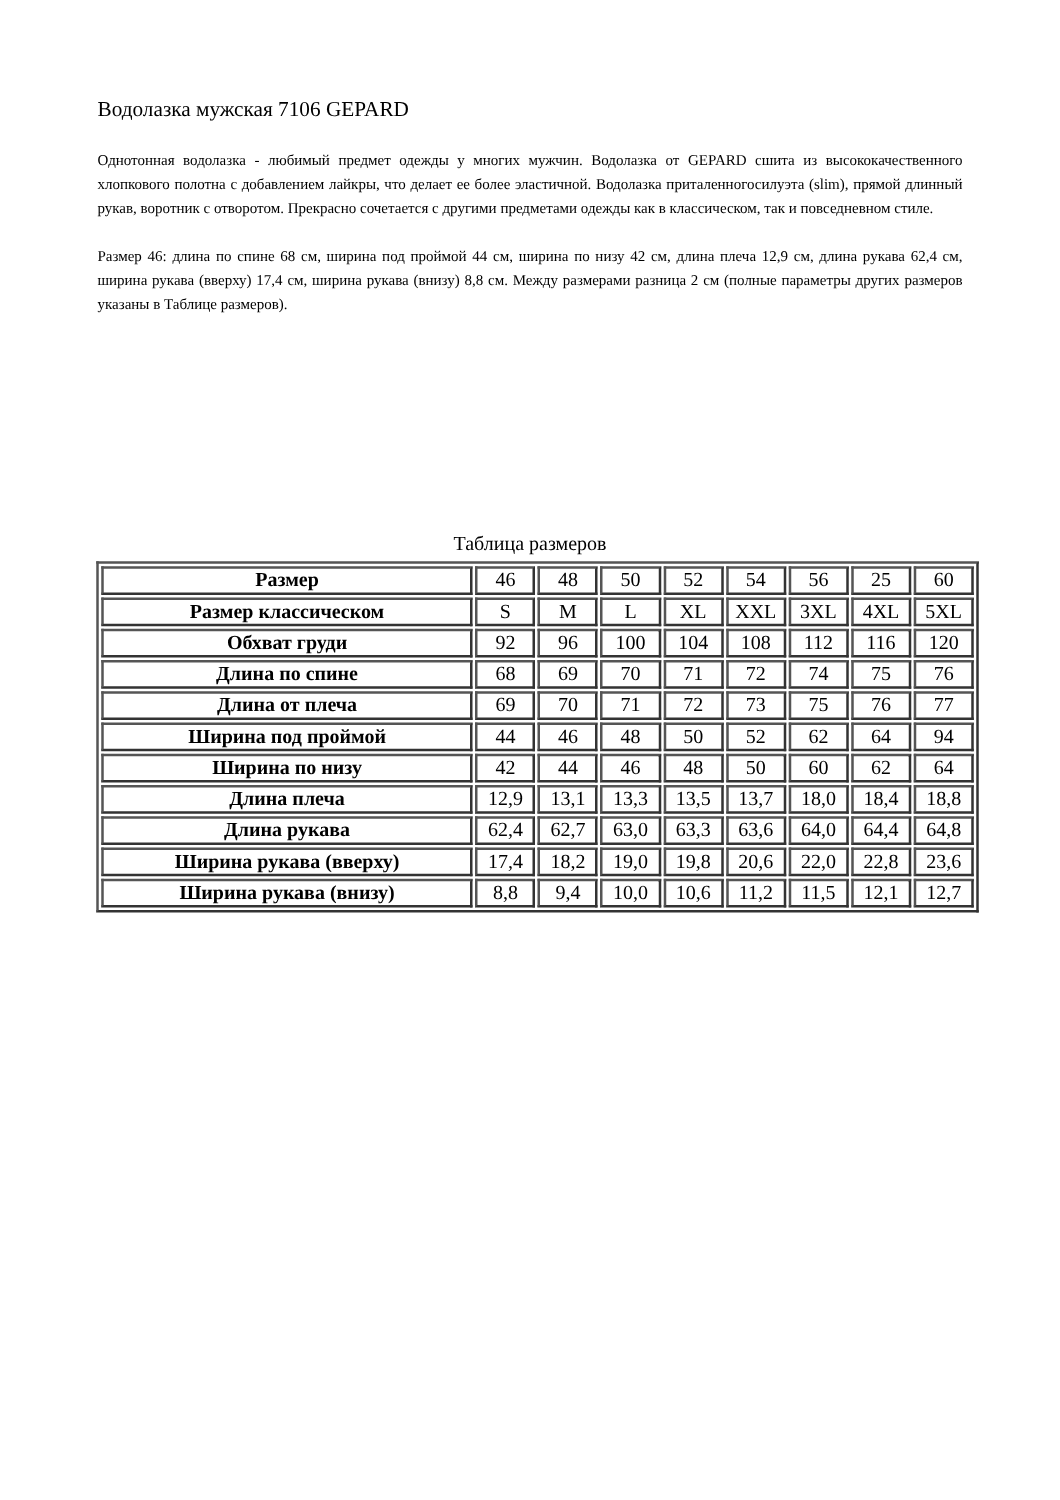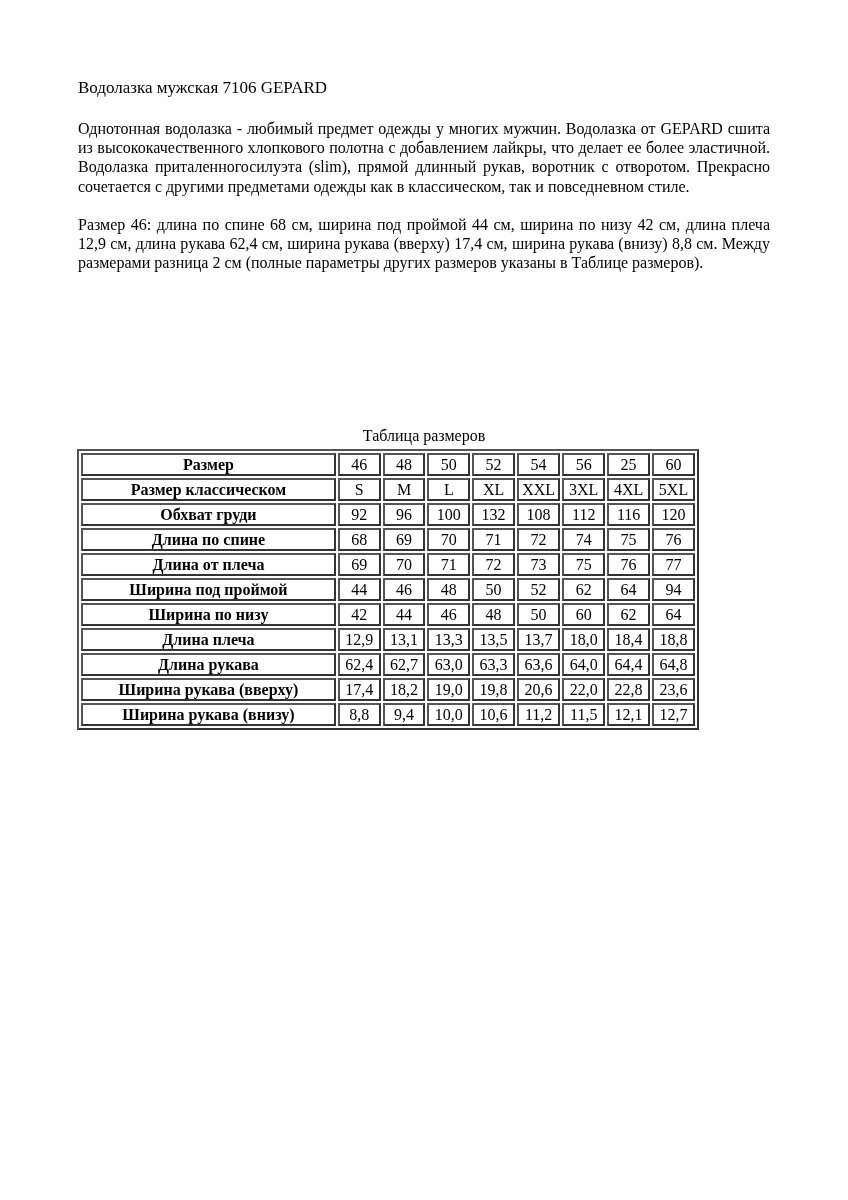--- a/index.html
+++ b/index.html
@@ -20,39 +20,39 @@
       top: 78px;
       width: 692px;
     }
     h1 {
       font-size: 17px;
       font-weight: normal;
       margin: 0 0 21px 0;
       line-height: 20px;
     }
     p {
-      font-size: 16px;
+      font-size: 12px;
       line-height: 19.2px;
       margin: 0 0 19px 0;
       text-align: justify;
     }
     .caption {
       position: absolute;
       left: 0;
       width: 848px;
       top: 427px;
       text-align: center;
       font-size: 16px;
       line-height: 18px;
     }
     table.sizes {
       position: absolute;
       left: 77px;
       top: 449px;
-      width: 622px;
+      width: 706px;
       border-collapse: separate;
       border-spacing: 2px;
       border: 2px solid #555;
       border-right-color: #333;
       border-bottom-color: #333;
       font-size: 16px;
     }
     table.sizes td {
       border: 1px solid #444;
       border-width: 2px;
@@ -104,21 +104,21 @@
         <td class="val">XXL</td>
         <td class="val">3XL</td>
         <td class="val">4XL</td>
         <td class="val">5XL</td>
       </tr>
       <tr>
         <td class="label">Обхват груди</td>
         <td class="val">92</td>
         <td class="val">96</td>
         <td class="val">100</td>
-        <td class="val">132</td>
+        <td class="val">104</td>
         <td class="val">108</td>
         <td class="val">112</td>
         <td class="val">116</td>
         <td class="val">120</td>
       </tr>
       <tr>
         <td class="label">Длина по спине</td>
         <td class="val">68</td>
         <td class="val">69</td>
         <td class="val">70</td>

